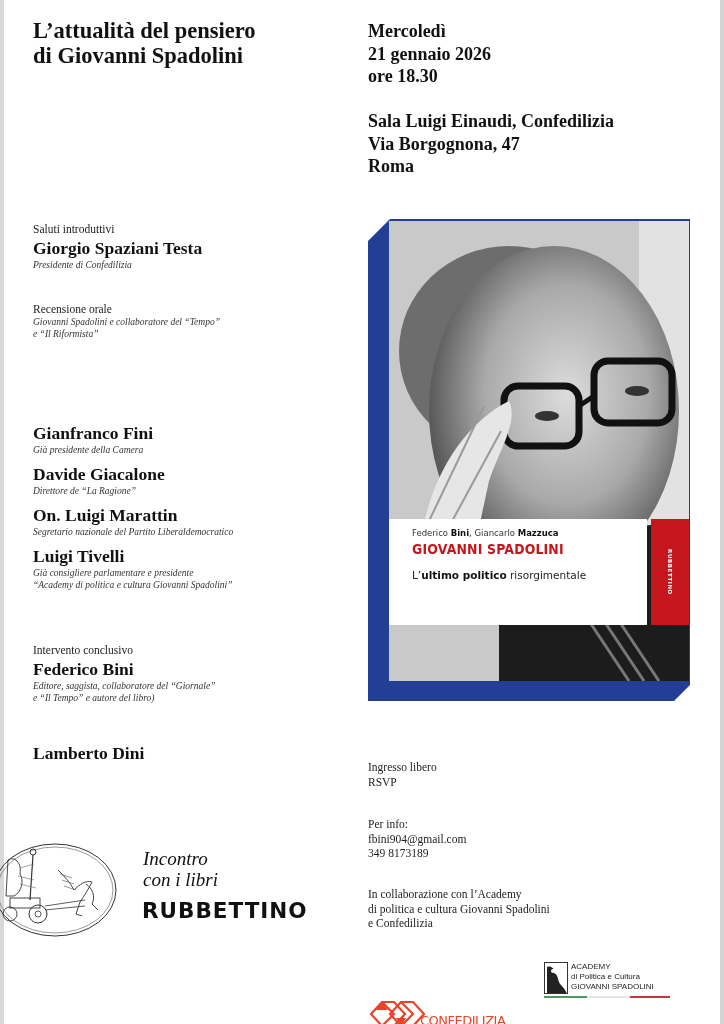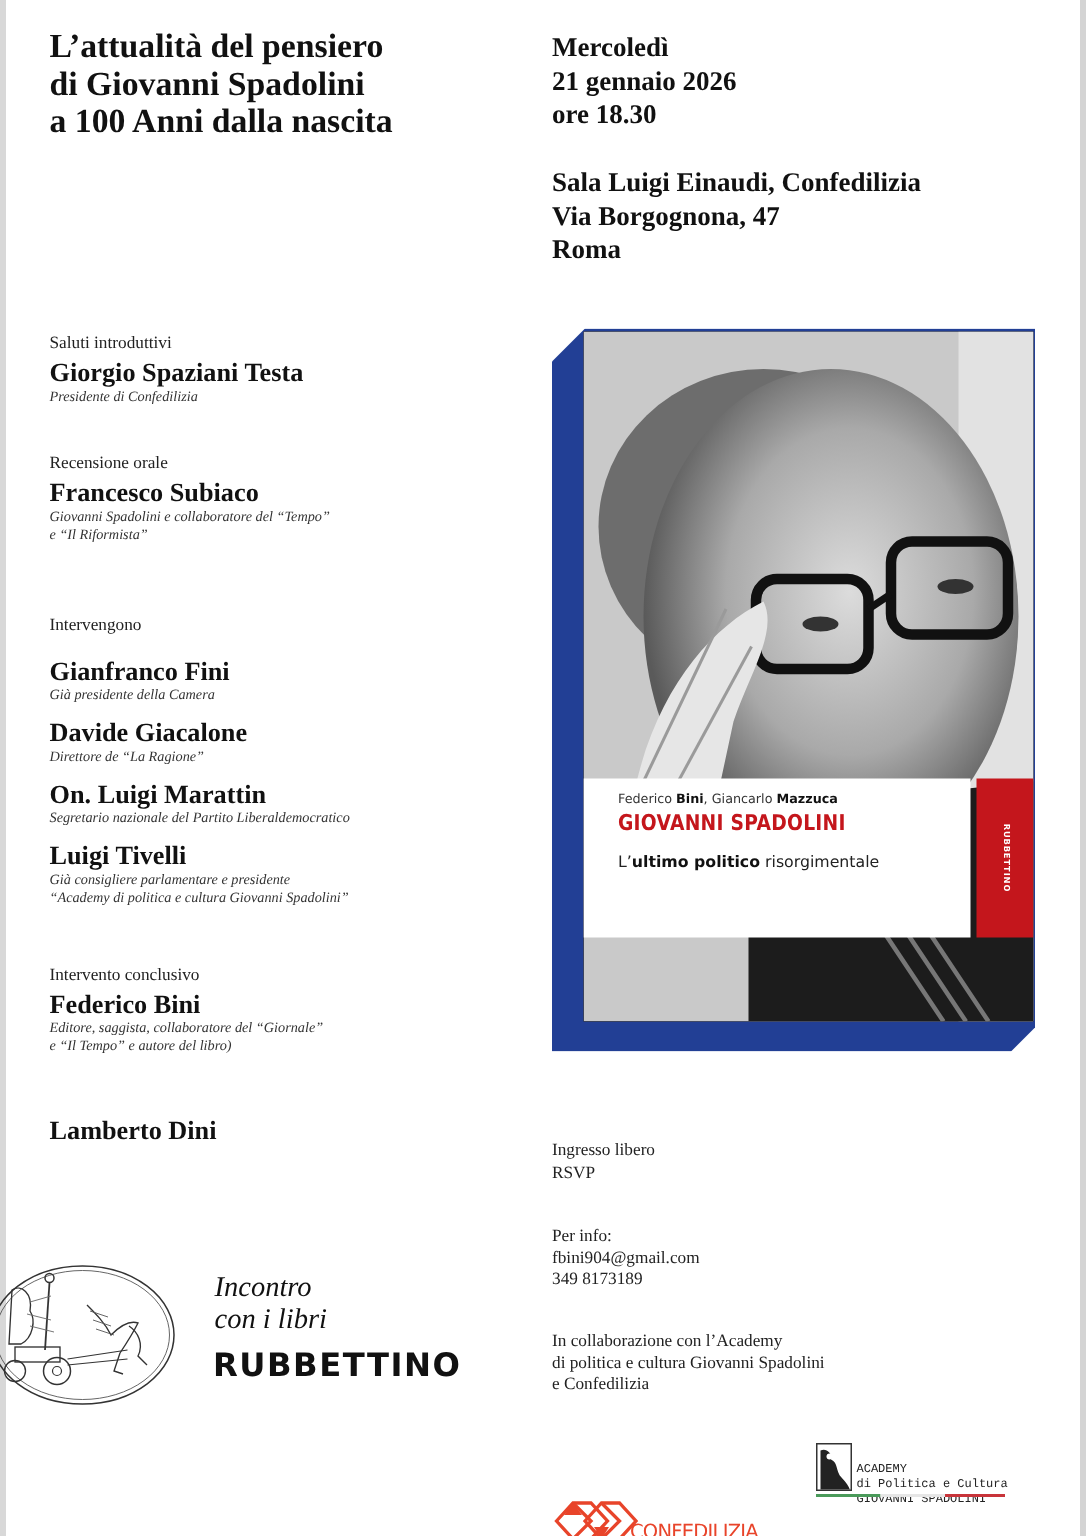--- a/index.html
+++ b/index.html
@@ -49,33 +49,32 @@
   .medallion { position: absolute; left: 0; top: 840px; width: 118px; height: 98px; }
   .incontro { position: absolute; left: 143px; top: 848px; font-family: "Liberation Serif", serif; font-style: italic; font-size: 19px; line-height: 21px; color: #111; }
   .rubbettino { position: absolute; left: 142px; top: 898px; font-family: "DejaVu Sans", sans-serif; font-weight: bold; font-size: 21.5px;
                 letter-spacing: 1px; color: #111; white-space: nowrap; }
   .website { position: absolute; left: 33px; top: 1040px; font-family: "Liberation Serif", serif; font-weight: bold; font-size: 12.5px; color: #111; }
 
   
   .confedilizia { position: absolute; left: 368px; top: 992px; width: 150px; height: 40px; }
   .academy { position: absolute; left: 544px; top: 962px; width: 130px; height: 36px; }
   .academy-mark { position: absolute; left: 0; top: 0; width: 24px; height: 32px; border: 1px solid #333; background: #fff; overflow: hidden; }
-  .academy-text { position: absolute; left: 27px; top: 13px; font-family: Liberation Mono, monospace; font-size: 8px; line-height: 10px; color: #222; white-space: nowrap; }
+  .academy-text { position: absolute; left: 27px; top: 0; font-family: Liberation Sans, sans-serif; font-size: 8px; line-height: 10px; color: #222; white-space: nowrap; }
   .academy-line { position: absolute; left: 0; top: 34px; height: 1.5px; }
 </style>
 </head>
 <body>
 
 <div class="edge-left"></div>
 <div class="edge-right"></div>
 
 <div class="title">
   <div>L’attualità del pensiero</div>
   <div>di Giovanni Spadolini</div>
-  <div>a 100 Anni dalla nascita</div>
 </div>
 
 <div class="when">
   <div>Mercoledì</div>
   <div>21 gennaio 2026</div>
   <div>ore 18.30</div>
 </div>
 
 <div class="where">
   <div>Sala Luigi Einaudi, Confedilizia</div>
@@ -84,27 +83,25 @@
 </div>
 
 <div class="prog" style="top:222px;">
   <div class="label">Saluti introduttivi</div>
   <div class="name" style="margin-top:1px;">Giorgio Spaziani Testa</div>
   <div class="role">Presidente di Confedilizia</div>
 </div>
 
 <div class="prog" style="top:302px;">
   <div class="label">Recensione orale</div>
-  <div class="name" style="margin-top:1px;">Francesco Subiaco</div>
   <div class="role">Giovanni Spadolini e collaboratore del “Tempo”</div>
   <div class="role">e “Il Riformista”</div>
 </div>
 
 <div class="prog" style="top:410px;">
-  <div class="label">Intervengono</div>
   <div style="margin-top:12px;">
     <div class="name">Gianfranco Fini</div>
     <div class="role">Già presidente della Camera</div>
   </div>
   <div style="margin-top:7px;">
     <div class="name">Davide Giacalone</div>
     <div class="role">Direttore de “La Ragione”</div>
   </div>
   <div style="margin-top:7px;">
     <div class="name">On. Luigi Marattin</div>

